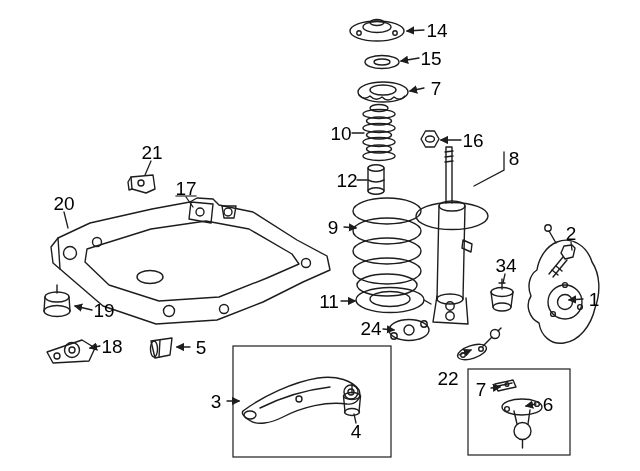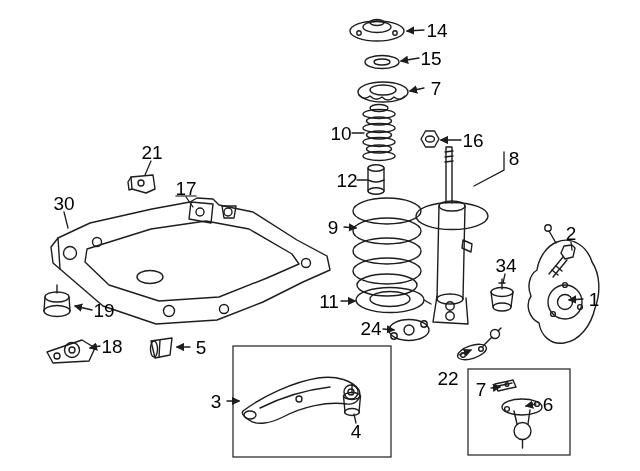--- a/index.html
+++ b/index.html
@@ -250,19 +250,19 @@
       <div class="part-label" style="left: 341px; top: 133px;">10</div>
       <div class="part-label" style="left: 329px; top: 301px;">11</div>
       <div class="part-label" style="left: 347px; top: 180px;">12</div>
       <div class="part-label" style="left: 436px; top: 88px;">7</div>
       <div class="part-label" style="left: 437px; top: 30px;">14</div>
       <div class="part-label" style="left: 431px; top: 58px;">15</div>
       <div class="part-label" style="left: 473px; top: 140px;">16</div>
       <div class="part-label" style="left: 186px; top: 188px; text-decoration: underline;">17</div>
       <div class="part-label" style="left: 112px; top: 346px;">18</div>
       <div class="part-label" style="left: 104px; top: 310px;">19</div>
-      <div class="part-label" style="left: 64px; top: 203px;">30</div>
+      <div class="part-label" style="left: 64px; top: 203px;">20</div>
       <div class="part-label" style="left: 152px; top: 152px;">21</div>
       <div class="part-label" style="left: 448px; top: 358px; margin-top: 20px;">22</div>
       <div class="part-label" style="left: 506px; top: 265px;">34</div>
       <div class="part-label" style="left: 371px; top: 328px;">24</div>
     </div>
 </div>
 
 </body></html>

